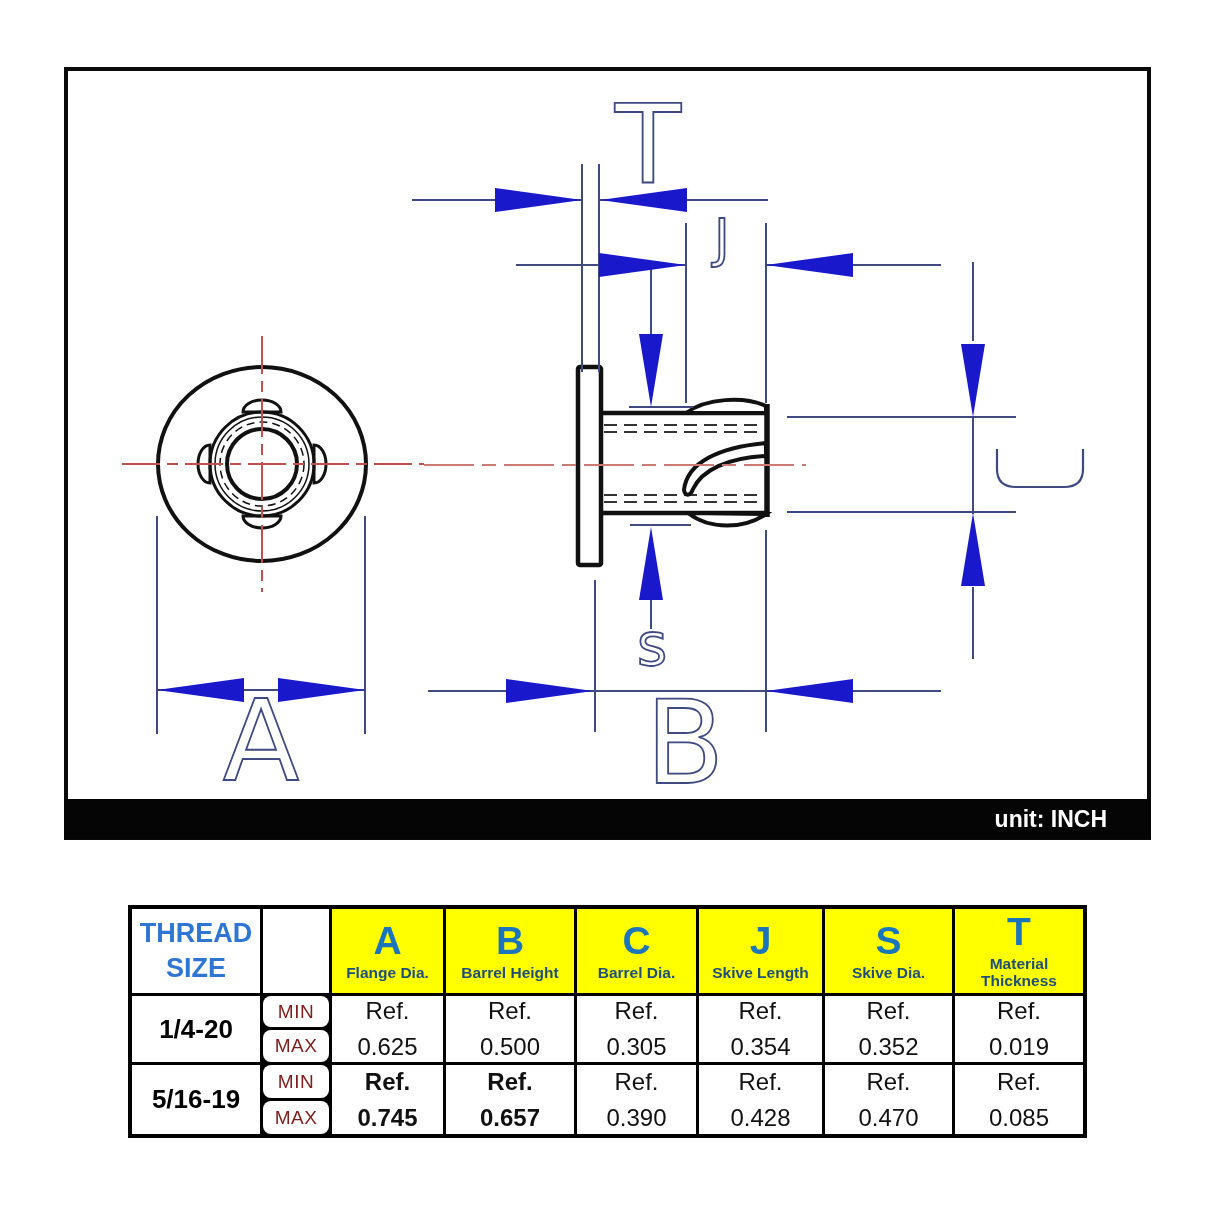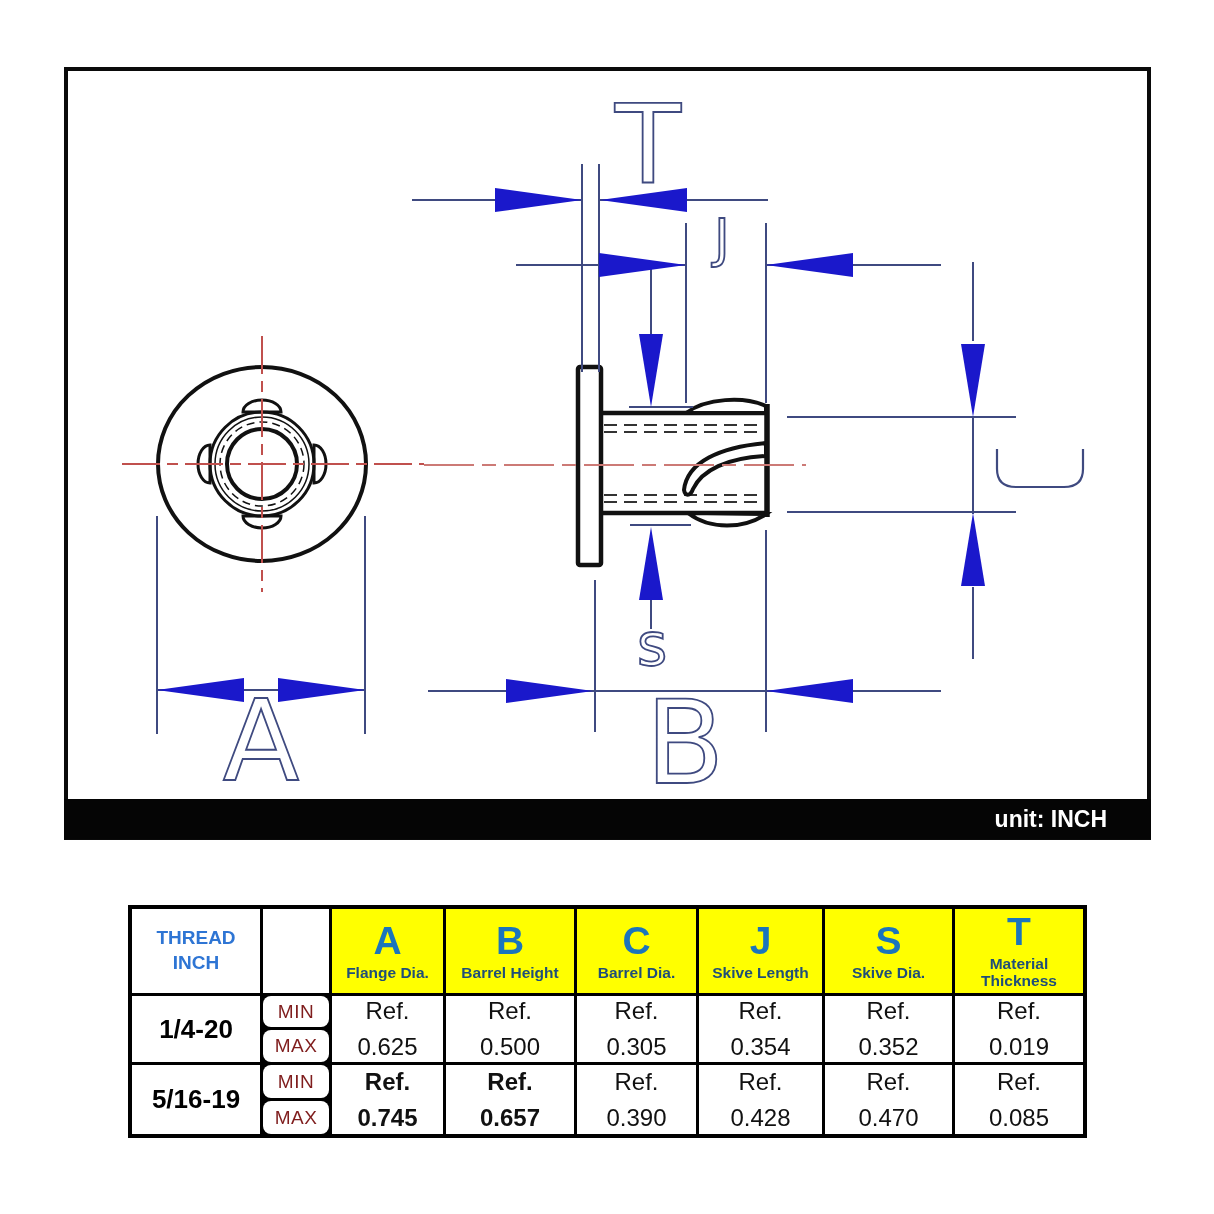--- a/index.html
+++ b/index.html
@@ -12,21 +12,21 @@
   .spec-table{
     position:absolute;left:128px;top:905px;width:959px;height:233px;
     box-sizing:border-box;border:4px solid #000;background:#000;
     display:grid;
     grid-template-columns:128px 66px 111px 128px 119px 123px 127px 128px;
     grid-template-rows:84px 31px 32px 33px 33px;
     gap:3px;
   }
   .cell{background:#fff;display:flex;flex-direction:column;align-items:center;justify-content:center;text-align:center;}
   .cell.yellow{background:#ffff00;}
-  .th-thread{color:#2e75d4;font-weight:bold;font-size:19px;line-height:1.3;}
+  .th-thread{color:#2e75d4;font-weight:bold;font-size:27px;line-height:1.3;}
   .col-letter{color:#1b75bc;font-weight:bold;font-size:39px;line-height:1.05;}
   .col-desc{color:#1f4e79;font-weight:bold;font-size:15.5px;line-height:1.15;margin-top:2px;}
   .thread-cell{font-weight:bold;font-size:26px;color:#000;}
   .minmax-cell{font-size:19px;color:#7f1d1d;letter-spacing:.5px;border-radius:8px;}
   .val-cell{font-size:24px;color:#111;line-height:1.5;}
   .val-cell.bold{font-weight:bold;}
 </style>
 </head>
 <body>
 
@@ -131,21 +131,21 @@
     <text class="cadletter" x="685" y="783" font-size="115" text-anchor="middle">B</text>
 
     <rect x="64" y="799" width="1087" height="40" fill="#050505"></rect>
     <text class="unitlabel" x="1107" y="827" font-size="23" text-anchor="end">unit: INCH</text>
   </svg>
 
   <div class="spec-table">
 
     <div class="cell" style="grid-area:1/1/2/2;">
       <span class="th-thread">THREAD</span>
-      <span class="th-thread">INCH</span>
+      <span class="th-thread">SIZE</span>
     </div>
     <div class="cell" style="grid-area:1/2/2/3;"></div>
 
     <div class="cell yellow" style="grid-area:1/3/2/4;">
       <span class="col-letter">A</span>
       <span class="col-desc">Flange Dia.</span>
     </div>
     <div class="cell yellow" style="grid-area:1/4/2/5;">
       <span class="col-letter">B</span>
       <span class="col-desc">Barrel Height</span>

